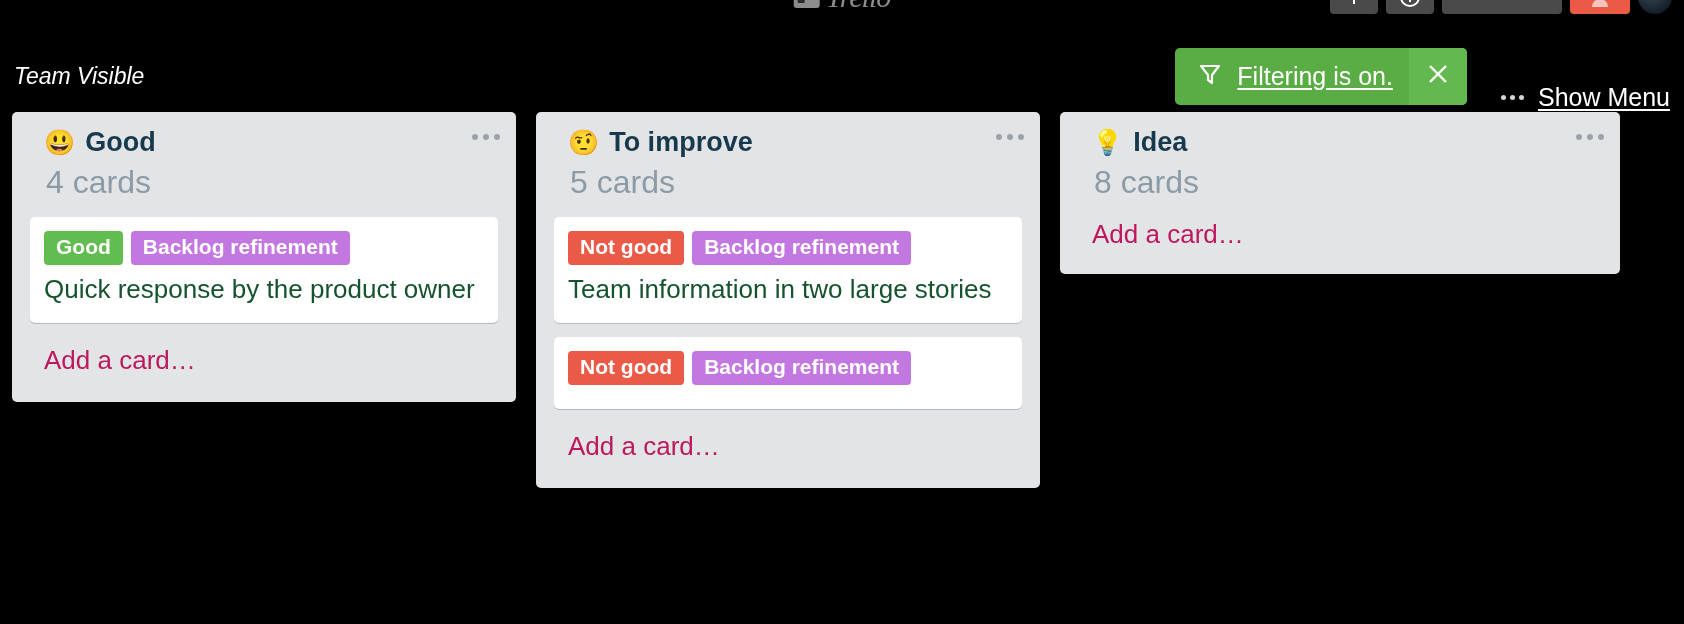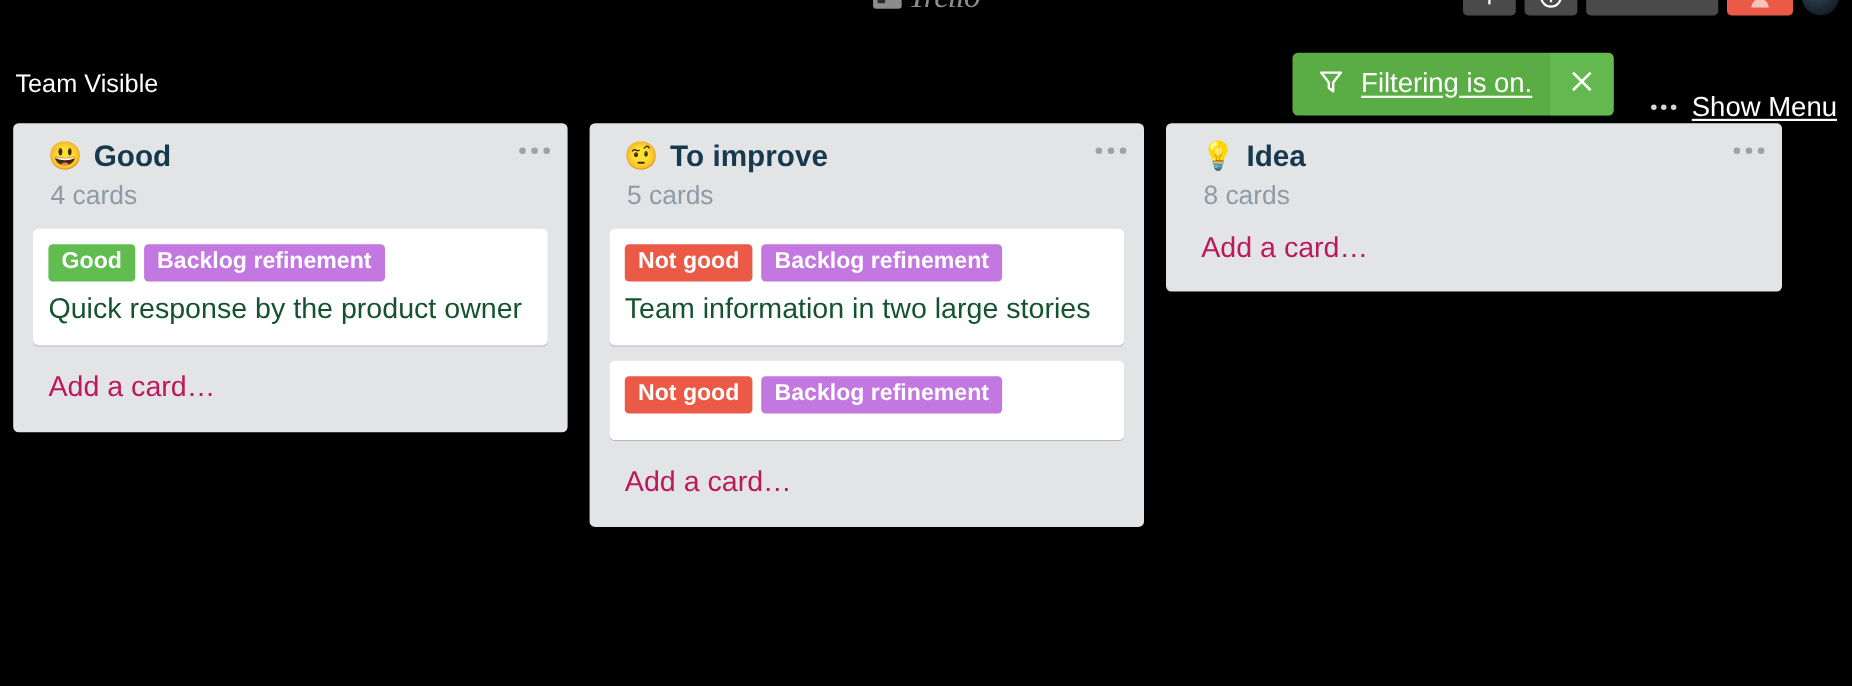--- a/index.html
+++ b/index.html
@@ -107,20 +107,21 @@
     width: 1684px;
     height: 56px;
     display: flex;
     align-items: center;
     padding: 0 14px;
   }
   .team-visible {
     color: #ffffff;
     font-size: 23px;
     line-height: 1;
+    font-style: italic;
   }
   .board-bar-right {
     margin-left: auto;
     display: flex;
     align-items: center;
     gap: 0;
   }
 
   .filter-pill {
     display: flex;
@@ -215,21 +216,21 @@
     display: flex;
     align-items: center;
     gap: 10px;
     line-height: 1.1;
   }
   .list-emoji {
     font-size: 25px;
     line-height: 1;
   }
   .list-count {
-    font-size: 24px;
+    font-size: 32px;
     color: #8c9ba5;
     margin-top: 6px;
     padding-left: 2px;
   }
   .list-menu {
     position: absolute;
     right: 6px;
     top: 12px;
     display: flex;
     gap: 5px;

